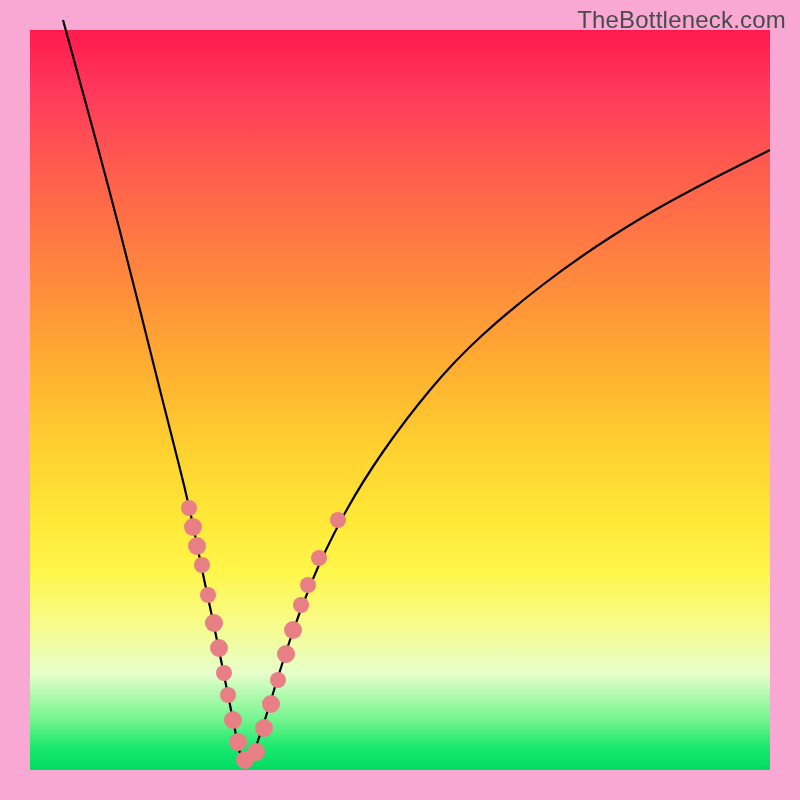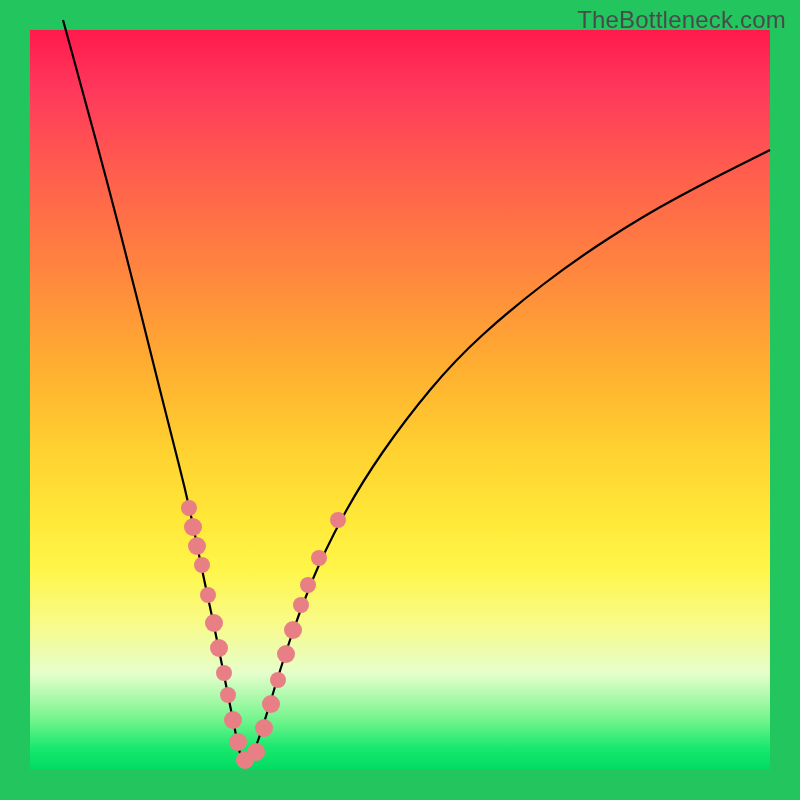--- a/index.html
+++ b/index.html
@@ -8,21 +8,21 @@
     width: 800px;
     height: 800px;
     background: #000;
     font-family: Arial, Helvetica, sans-serif;
     overflow: hidden;
   }
   .frame {
     position: relative;
     width: 800px;
     height: 800px;
-    background: #22c55e;
+    background: #f9a8d4;
   }
   .plot-area {
     position: absolute;
     left: 30px;
     top: 30px;
     width: 740px;
     height: 740px;
     background: linear-gradient(
       to bottom,
       #ff1a4d 0%,

